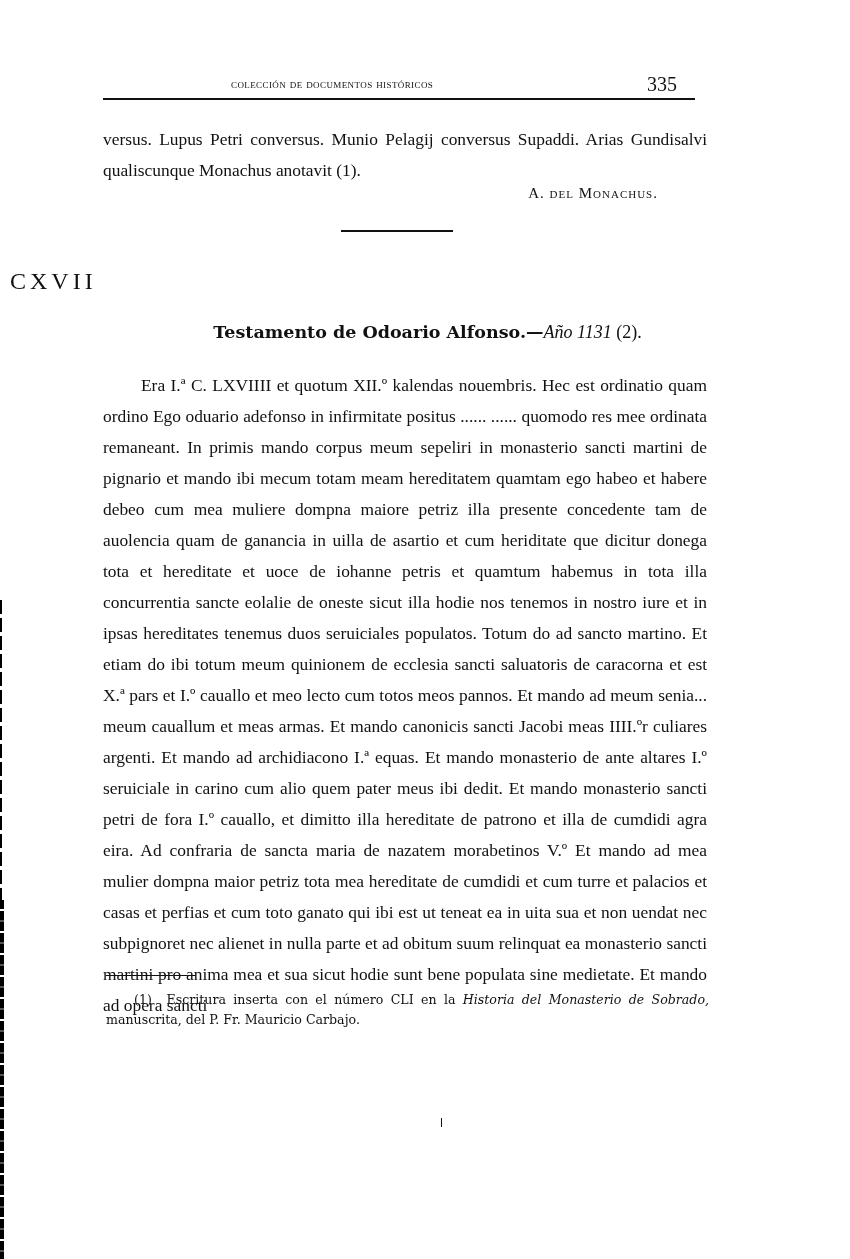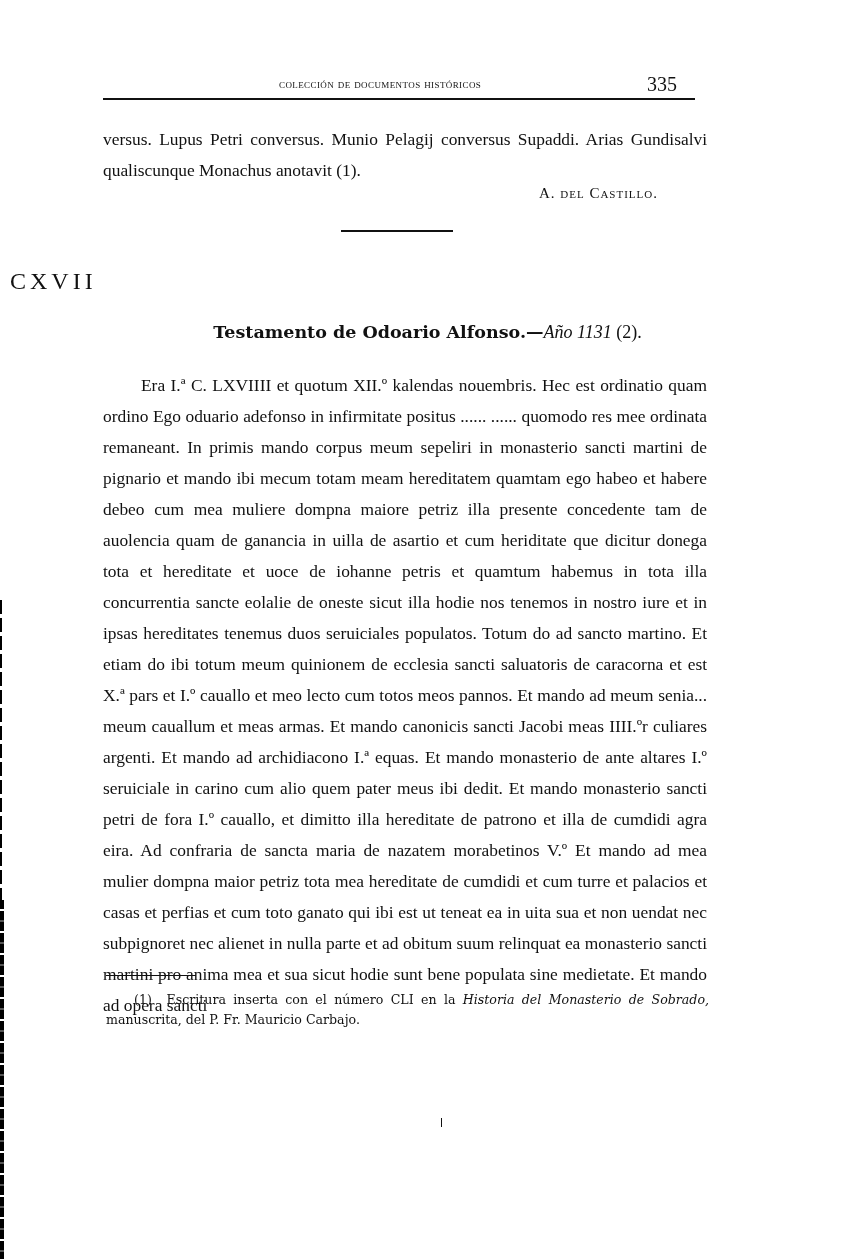--- a/index.html
+++ b/index.html
@@ -13,21 +13,21 @@
     }
     .left-edge-upper {
       position: absolute; left: 0; top: 600px; width: 2px; height: 300px;
       background: repeating-linear-gradient(to bottom, #000 0 14px, #fff 14px 18px);
     }
     .running-head {
       position: absolute; left: 103px; top: 74px; width: 592px; height: 24px;
     }
     .running-title {
       position: absolute; left: 128px; top: 2px; font-size: 13px; letter-spacing: 0.4px;
-      font-variant: small-caps; text-transform: lowercase; margin-left: 48px;
+      font-variant: small-caps; text-transform: lowercase;
     }
     .page-number {
       position: absolute; right: 18px; top: -1px; font-size: 20px;
     }
     .head-rule {
       position: absolute; left: 103px; top: 98px; width: 592px; height: 2px; background: #111;
     }
     .text {
       position: absolute; left: 103px; width: 604px; font-size: 17.4px; line-height: 31px;
       text-align: justify;
@@ -72,21 +72,21 @@
 
 <div class="running-head">
   <span class="running-title">Colección de documentos históricos</span>
   <span class="page-number">335</span>
 </div>
 <div class="head-rule"></div>
 
 <div class="text cont">
   <p>versus. Lupus Petri conversus. Munio Pelagij conversus Supaddi. Arias Gundisalvi qualiscunque Monachus anotavit (1).</p>
 </div>
-<div class="signature">A. del Castillo.</div>
+<div class="signature">A. del Monachus.</div>
 
 <div class="mid-rule"></div>
 
 <div class="doc-number">CXVII</div>
 
 <div class="doc-title">
   <span>Testamento de Odoario Alfonso.—</span><span class="year">Año 1131</span><span class="note"> (2).</span>
 </div>
 
 <div class="text body">

